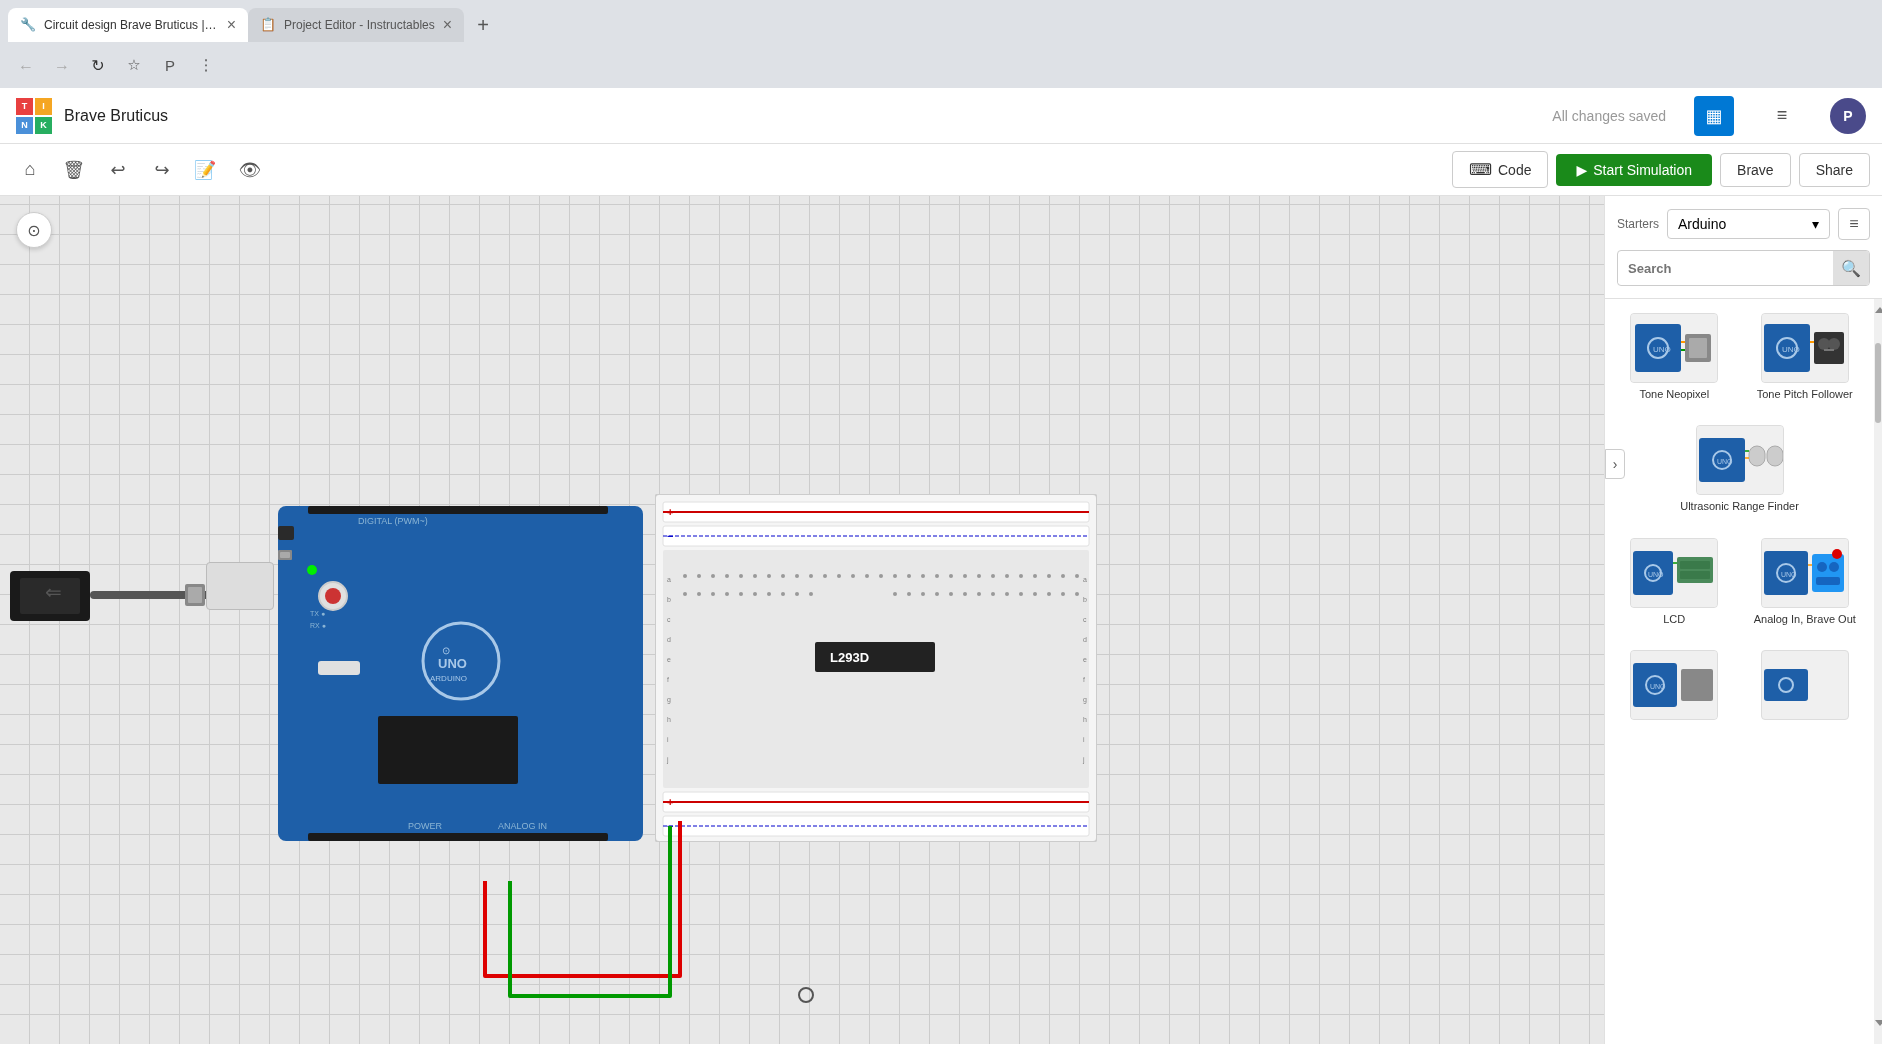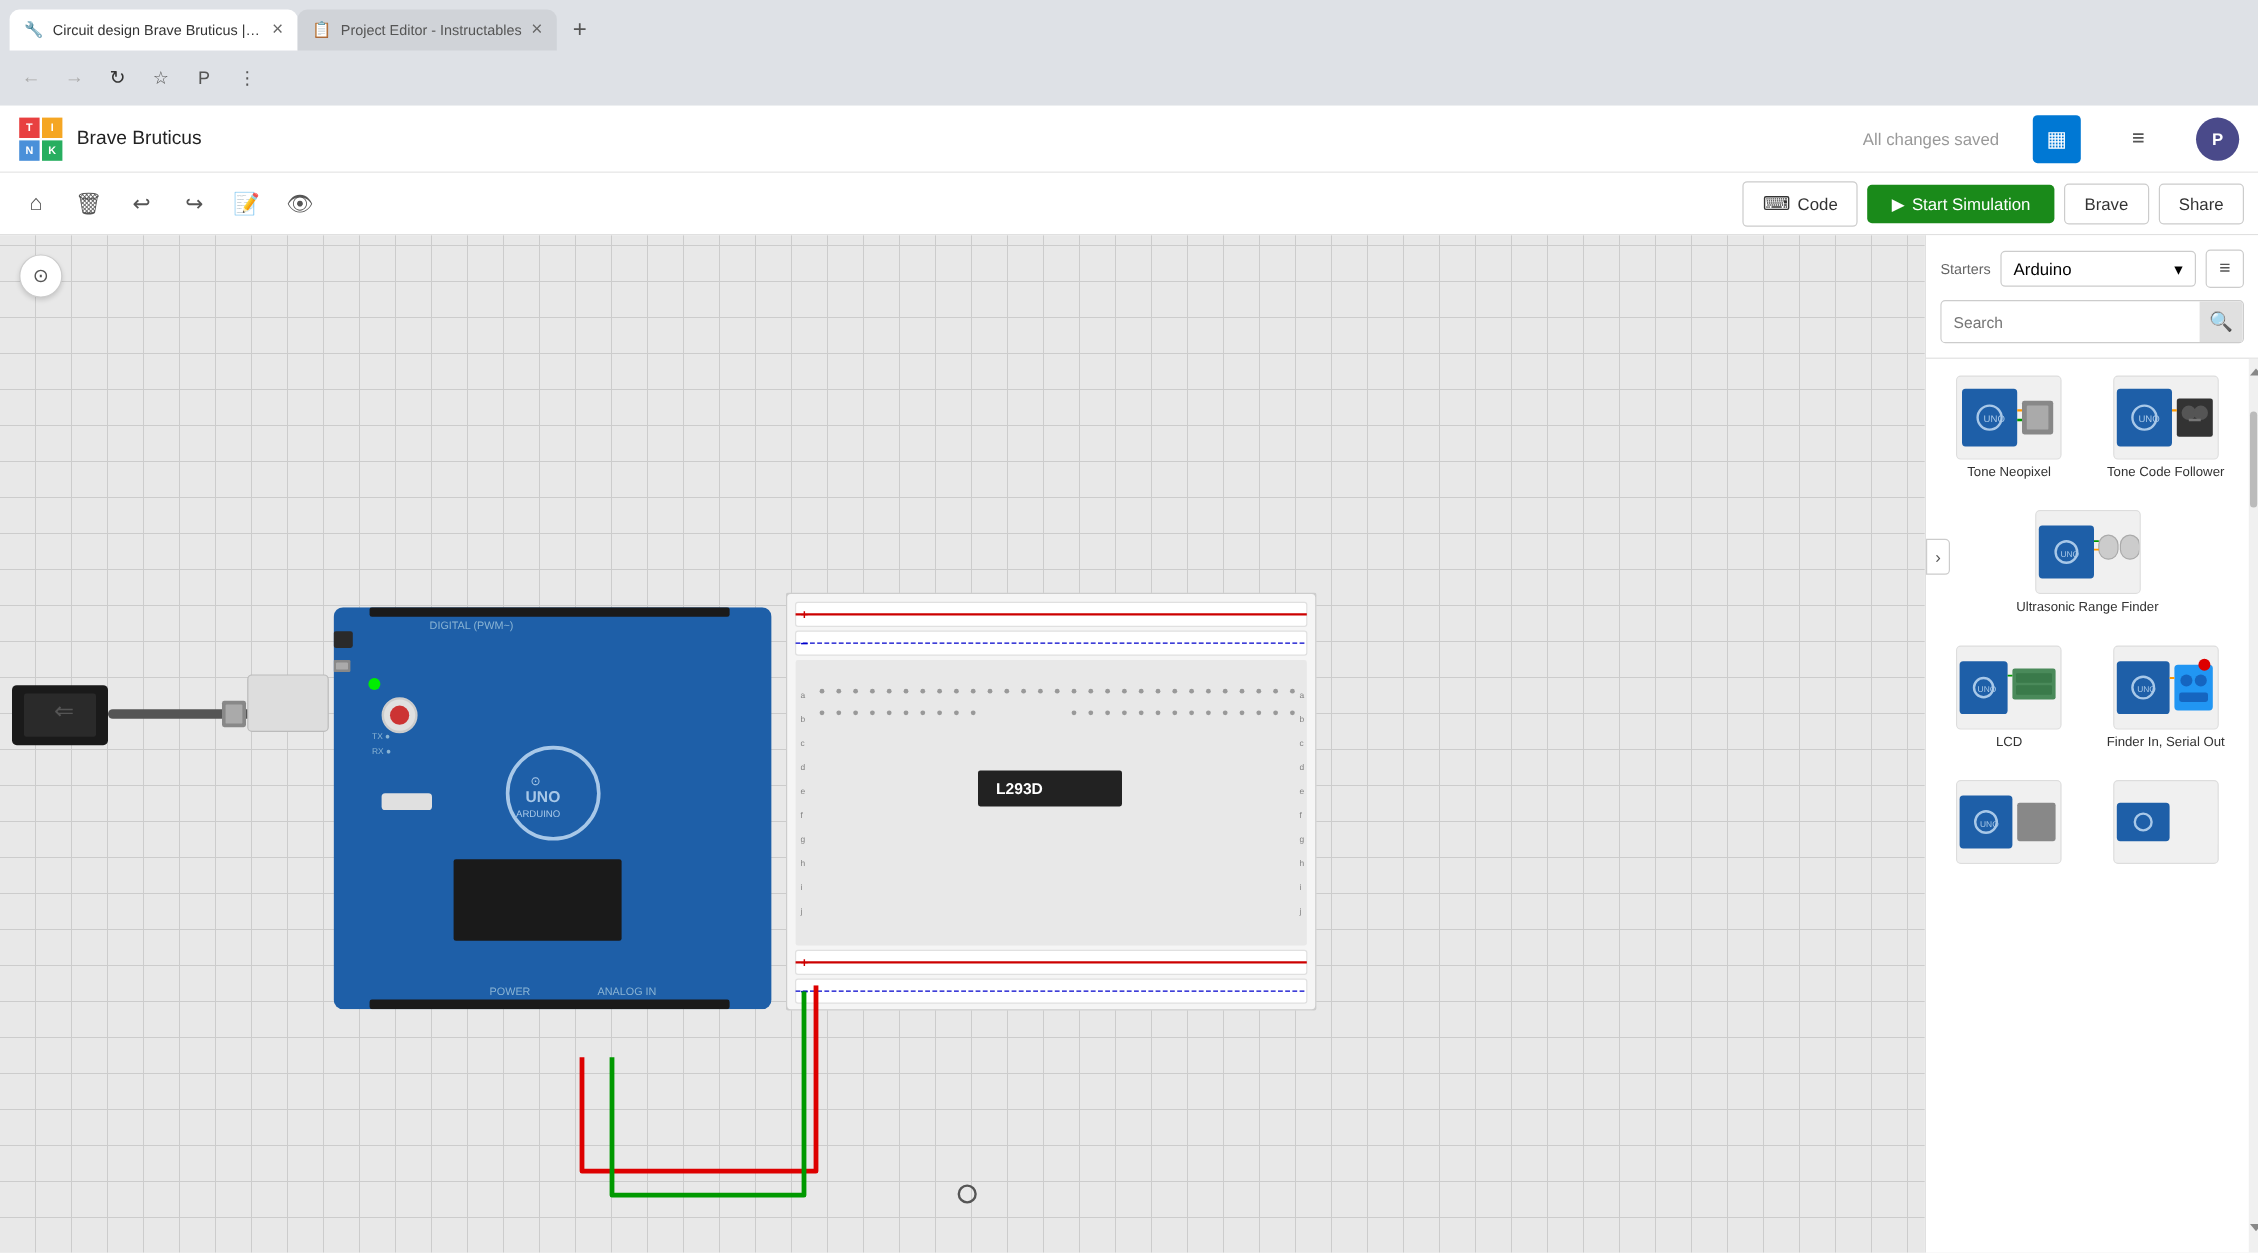--- a/index.html
+++ b/index.html
@@ -65,21 +65,21 @@
     .circuit-container { position: absolute; left: 0; top: 30px; width: 100%; height: 100%; }
 
     
     .right-panel { width: 278px; background: #fff; border-left: 1px solid #e0e0e0; display: flex; flex-direction: column; }
     .panel-header { padding: 12px; border-bottom: 1px solid #e0e0e0; }
     .panel-starters-row { display: flex; align-items: center; gap: 8px; }
     .panel-starters-label { font-size: 12px; color: #666; }
     .panel-dropdown { flex: 1; padding: 6px 10px; border: 1px solid #ccc; border-radius: 4px; font-size: 14px; background: #fff; cursor: pointer; display: flex; align-items: center; justify-content: space-between; }
     .panel-list-btn { width: 32px; height: 32px; border: 1px solid #ccc; border-radius: 4px; display: flex; align-items: center; justify-content: center; cursor: pointer; font-size: 16px; color: #555; }
     .panel-search { display: flex; align-items: center; border: 1px solid #ccc; border-radius: 4px; margin: 10px 0 0 0; overflow: hidden; }
-    .panel-search input { flex: 1; border: none; outline: none; padding: 7px 10px; font-size: 13px; }
+    .panel-search input { flex: 1; border: none; outline: none; padding: 7px 10px; font-size: 13px; font-weight: bold; }
     .panel-search-btn { width: 36px; height: 34px; background: #e0e0e0; display: flex; align-items: center; justify-content: center; cursor: pointer; font-size: 16px; color: #555; border: none; }
 
     .panel-items { flex: 1; overflow-y: auto; padding: 8px; }
     .panel-row { display: flex; gap: 8px; margin-bottom: 12px; }
     .panel-item { flex: 1; display: flex; flex-direction: column; align-items: center; gap: 4px; cursor: pointer; padding: 6px 4px; border-radius: 4px; }
     .panel-item-img { width: 88px; height: 70px; background: #f0f0f0; border: 1px solid #ddd; border-radius: 4px; display: flex; align-items: center; justify-content: center; overflow: hidden; }
     .panel-item-label { font-size: 11px; color: #333; text-align: center; line-height: 1.3; }
 
     
     .right-panel-scroll { position: relative; display: flex; }
@@ -390,21 +390,21 @@
                 <rect x="2" y="10" width="46" height="48" rx="3" fill="#1e5fa8"></rect>
                 <circle cx="25" cy="34" r="10" fill="none" stroke="#a8c8e8" stroke-width="2"></circle>
                 <text x="20" y="38" fill="#a8c8e8" font-size="8" font-family="Arial">UNO</text>
                 <rect x="52" y="18" width="30" height="32" rx="2" fill="#333"></rect>
                 <circle cx="62" cy="30" r="6" fill="#555"></circle>
                 <circle cx="72" cy="30" r="6" fill="#555"></circle>
                 <line x1="62" y1="36" x2="72" y2="36" stroke="#777" stroke-width="2"></line>
                 <line x1="48" y1="28" x2="52" y2="28" stroke="#f90" stroke-width="2"></line>
               </svg>
             </div>
-            <span class="panel-item-label">Tone Code Follower</span>
+            <span class="panel-item-label">Tone Pitch Follower</span>
           </div>
         </div>
 
         <div style="position:relative; margin-bottom:4px;">
           <div style="position:absolute; left:-8px; top:30px; width:20px; height:30px; background:#fff; border:1px solid #ccc; border-radius:0 4px 4px 0; display:flex; align-items:center; justify-content:center; cursor:pointer; font-size:14px; color:#555;">›</div>
         </div>
 
         <div class="panel-row">
           <div class="panel-item">
             <div class="panel-item-img">
@@ -448,21 +448,21 @@
                 <text x="19" y="38" fill="#a8c8e8" font-size="7" font-family="Arial">UNO</text>
                 <rect x="50" y="15" width="32" height="38" rx="3" fill="#2196f3"></rect>
                 <circle cx="60" cy="28" r="5" fill="#1565c0"></circle>
                 <circle cx="72" cy="28" r="5" fill="#1565c0"></circle>
                 <rect x="54" y="38" width="24" height="8" rx="2" fill="#1565c0"></rect>
                 <line x1="46" y1="26" x2="50" y2="26" stroke="#f90" stroke-width="1.5"></line>
 
                 <circle cx="75" cy="15" r="5" fill="#dd0000"></circle>
               </svg>
             </div>
-            <span class="panel-item-label">Finder In, Serial Out</span>
+            <span class="panel-item-label">Analog In, Brave Out</span>
           </div>
         </div>
 
         <div class="panel-row">
           <div class="panel-item">
             <div class="panel-item-img">
               <svg width="86" height="68" viewBox="0 0 86 68">
                 <rect width="86" height="68" fill="#f0f0f0" rx="2"></rect>
                 <rect x="2" y="12" width="44" height="44" rx="3" fill="#1e5fa8"></rect>
                 <circle cx="24" cy="34" r="9" fill="none" stroke="#a8c8e8" stroke-width="2"></circle>

